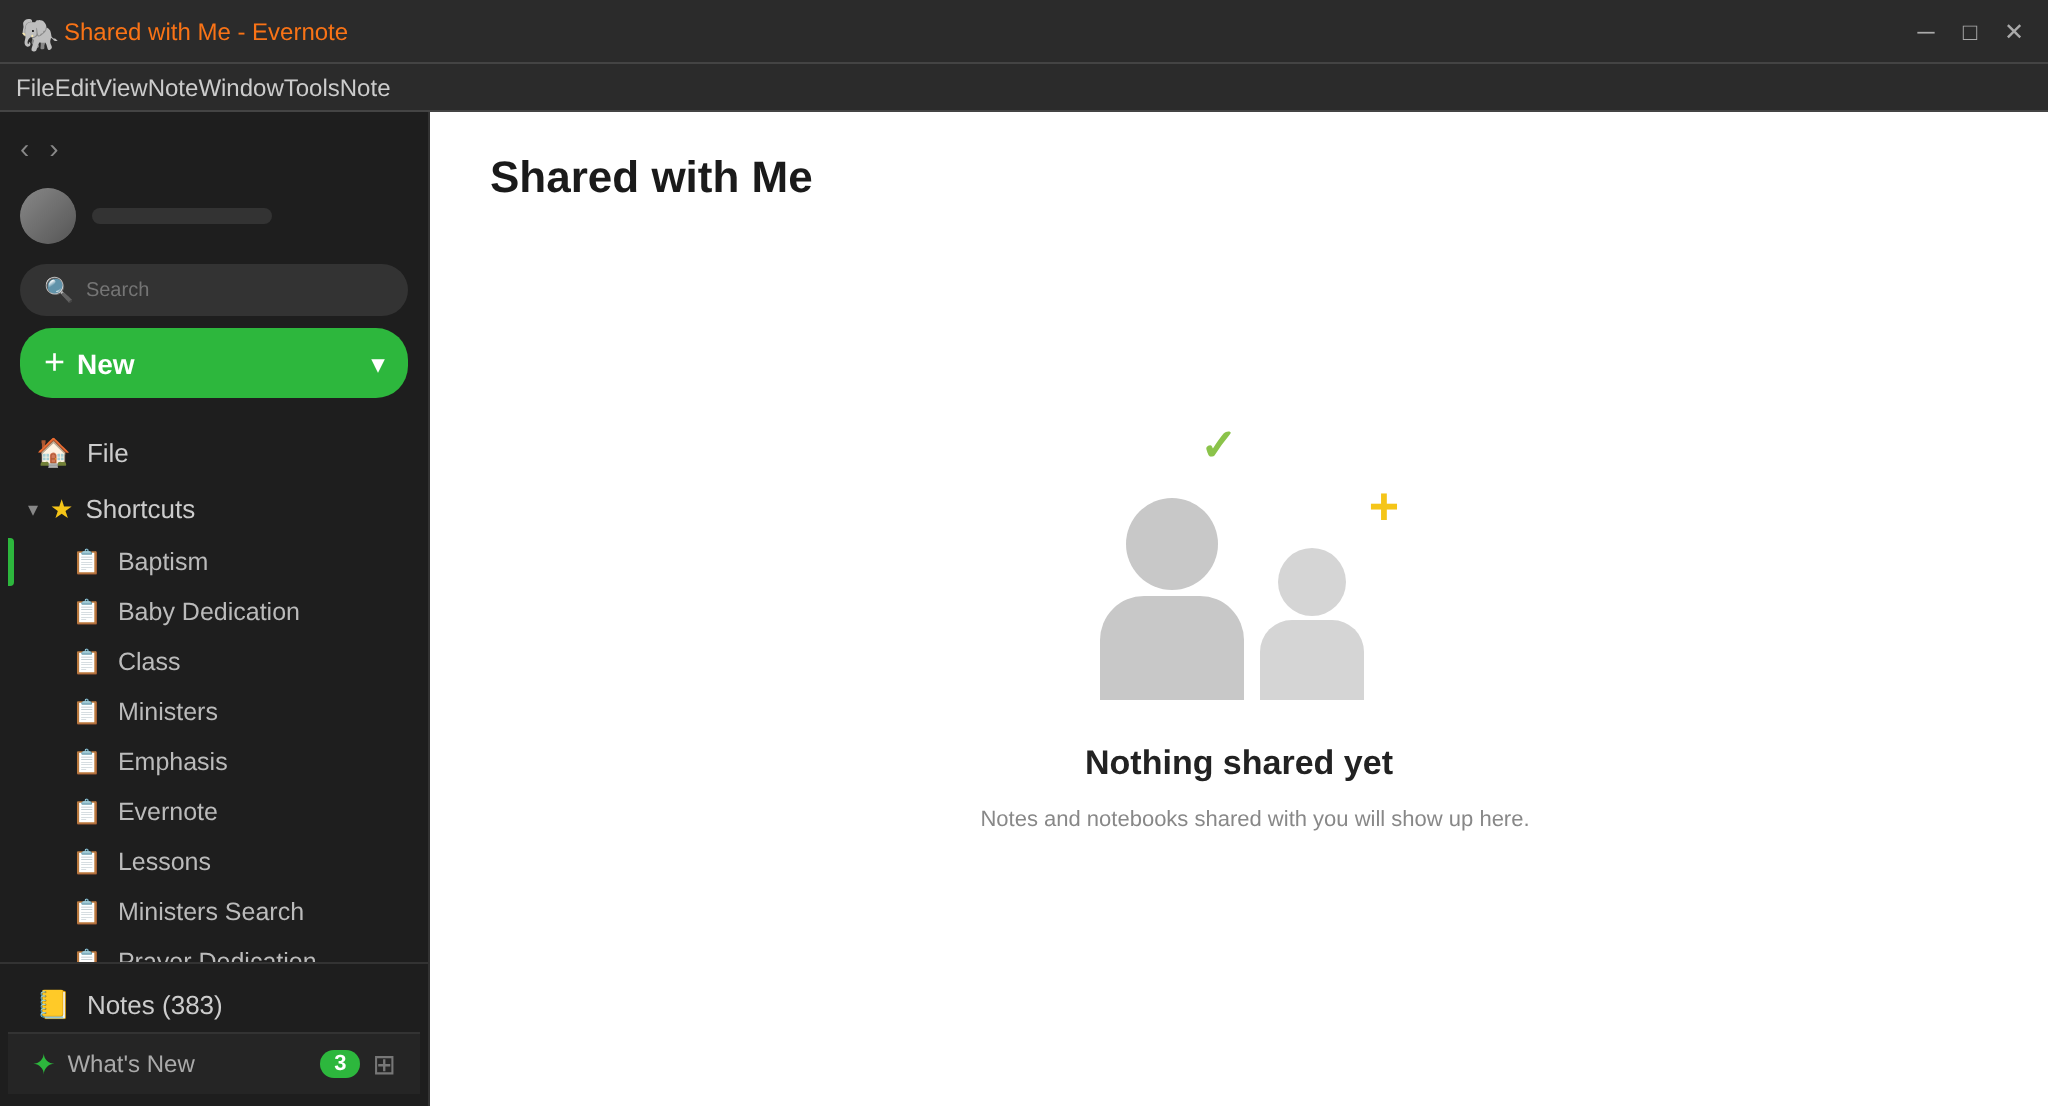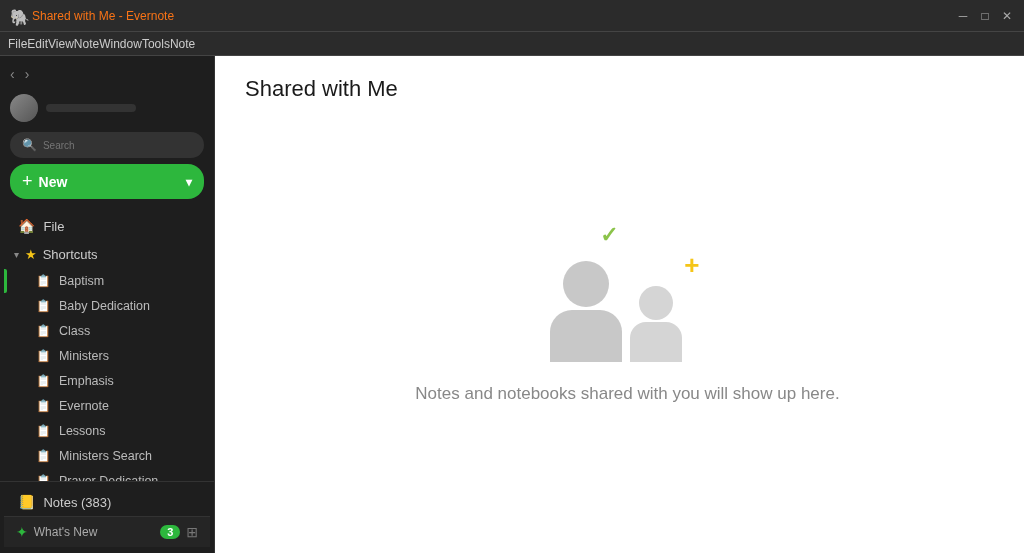--- a/index.html
+++ b/index.html
@@ -281,21 +281,21 @@
       flex: 1;
       background: #fff;
       display: flex;
       flex-direction: column;
       padding: 20px 30px;
       position: relative;
     }
 
     .page-title {
       font-size: 22px;
-      font-weight: 400;
+      font-weight: 700;
       color: #1a1a1a;
       margin-bottom: 20px;
     }
 
     .empty-state {
       flex: 1;
       display: flex;
       flex-direction: column;
       align-items: center;
       justify-content: center;
@@ -337,21 +337,21 @@
       font-size: 22px;
     }
 
     .empty-title {
       font-size: 17px;
       font-weight: 700;
       color: #222;
     }
 
     .empty-subtitle {
-      font-size: 17px;
+      font-size: 11px;
       color: #888;
       margin-left: 16px;
     }
   </style>
 </head>
 <body>
 
 <div class="title-bar">
   <span class="title-bar-icon">🐘</span>
   <span class="title-bar-text">Shared with Me - Evernote</span>
@@ -496,17 +496,18 @@
             <div style="width:72px;height:52px;background:#c8c8c8;border-radius:22px 22px 0 0;margin-top:3px;"></div>
           </div>
 
           <div style="display:flex;flex-direction:column;align-items:center;margin-left:8px;">
             <div style="width:34px;height:34px;border-radius:50%;background:#d5d5d5;"></div>
             <div style="width:52px;height:40px;background:#d5d5d5;border-radius:16px 16px 0 0;margin-top:2px;"></div>
           </div>
         </div>
       </div>
 
+      <div class="empty-title">Nothing shared yet</div>
       <div class="empty-subtitle">Notes and notebooks shared with you will show up here.</div>
     </div>
   </div>
 
 </div>
 
 </body></html>

